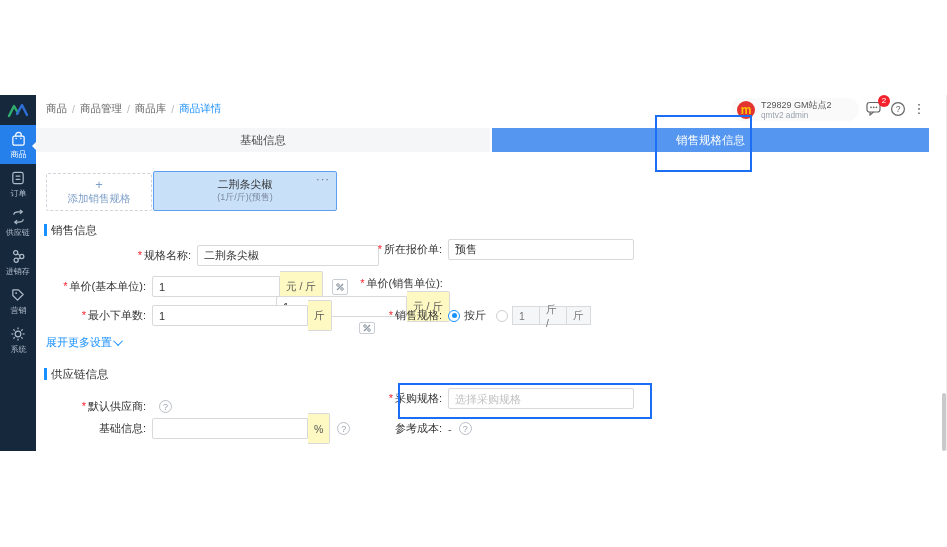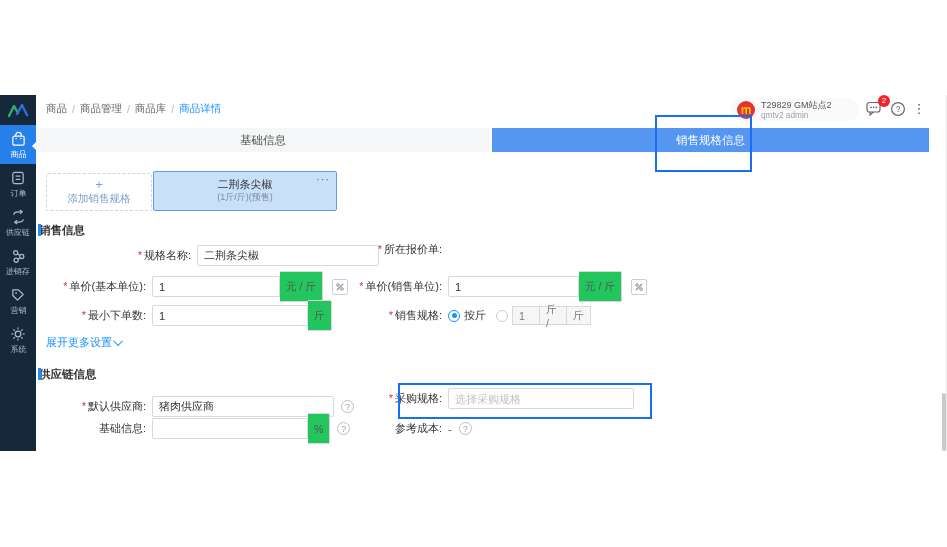--- a/index.html
+++ b/index.html
@@ -56,33 +56,33 @@
              background:#fff; color:#7d9fc9; text-align:center; cursor:pointer; padding-top:3px; }
   .addspec .plus { font-size:13px; line-height:15px; }
   .addspec .txt { font-size:10.5px; line-height:13px; }
   .speccard { position:absolute; left:117px; top:76px; width:184px; height:40px; background:#c9e0f9; border:1px solid #5d9ff0;
               border-radius:2px; text-align:center; cursor:pointer; padding-top:5px; }
   .speccard .t { font-size:11px; color:#333; line-height:14px; }
   .speccard .s { font-size:9px; color:#7d8b9d; line-height:13px; }
   .speccard .more { position:absolute; right:6px; top:1px; color:#5f6b79; font-size:11px; letter-spacing:1px; cursor:pointer; }
 
   
-  .sect { position:absolute; left:2px; font-size:11.5px; font-weight:bold; color:#333; padding-left:1px; }
+  .sect { position:absolute; left:8px; font-size:11.5px; font-weight:normal; color:#333; padding-left:7px; }
   .sect::before { content:""; position:absolute; left:0; top:1px; width:3px; height:12px; background:#1890ff; }
 
   
   .frow { position:absolute; height:21px; display:flex; align-items:center; }
   .flabel { width:116px; text-align:right; color:#333; padding-right:6px; white-space:nowrap; font-size:11px; }
   .flabel-r { width:172px; text-align:right; color:#333; padding-right:6px; white-space:nowrap; font-size:11px; }
   .req { color:#f5222d; margin-right:2px; }
   .inp { height:21px; border:1px solid #d9d9d9; border-radius:2px; font-size:11px; color:#333; padding:0 6px;
          font-family:"Liberation Sans","DejaVu Sans",sans-serif; background:#fff; outline:none; }
   .inp::placeholder { color:#bfbfbf; }
   .grp { display:flex; align-items:center; }
-  .addon { height:31px; border:1px solid #d9d9d9; border-left:none; background:#22c55e; color:#555; font-size:10.5px;
+  .addon { height:31px; border:1px solid #d9d9d9; border-left:none; background:#fef9c3; color:#555; font-size:10.5px;
            display:flex; align-items:center; justify-content:center; padding:0 6px; white-space:nowrap; border-radius:0 2px 2px 0; }
   .iconbox { width:16px; height:16px; border:1px solid #c9ced6; border-radius:2px; margin-left:9px; display:flex;
              align-items:center; justify-content:center; color:#8a94a0; cursor:pointer; background:#fff; }
   .qmark { width:13px; height:13px; border:1px solid #b9bfc7; border-radius:50%; color:#9aa3ad; font-size:9px;
            display:flex; align-items:center; justify-content:center; margin-left:7px; cursor:pointer; }
   .radio { width:12px; height:12px; border-radius:50%; border:1px solid #cfcfcf; background:#fff; margin-right:4px; position:relative; cursor:pointer; }
   .radio.sel { border:1px solid #1890ff; }
   .radio.sel::after { content:""; position:absolute; left:2.5px; top:2.5px; width:5px; height:5px; border-radius:50%; background:#1890ff; }
   .mini { height:19px; border:1px solid #d9d9d9; background:#f5f6f8; color:#777; font-size:10.5px; display:flex;
           align-items:center; padding:0 6px; }
@@ -236,37 +236,38 @@
       </div>
 
       <div class="sect" style="top:128px;">销售信息</div>
 
       <div class="frow" style="left:0; top:150px;padding-left:45px;">
         <div class="flabel"><span class="req">*</span><span>规格名称:</span></div>
         <input class="inp" style="width: 182px;" value="二荆条尖椒">
       </div>
       <div class="frow" style="left:240px; top:144px;">
         <div class="flabel-r"><span class="req">*</span><span>所在报价单:</span></div>
+        <input class="inp" style="width: 186px;" value="预售">
       </div>
 
       <div class="frow" style="left:0; top:181px;">
         <div class="flabel"><span class="req">*</span><span>单价(基本单位):</span></div>
         <span class="grp">
           <input class="inp" style="width: 128px; border-radius: 2px 0px 0px 2px;" value="1">
           <span class="addon">元 / 斤</span>
         </span>
         <span class="iconbox">
           <svg width="10" height="10" viewBox="0 0 10 10">
               <line x1="8" y1="2" x2="2" y2="8" stroke="#8a94a0" stroke-width="1.2"></line>
               <circle cx="3" cy="3" r="1.3" fill="none" stroke="#8a94a0" stroke-width="1"></circle>
               <circle cx="7" cy="7" r="1.3" fill="none" stroke="#8a94a0" stroke-width="1"></circle>
             </svg>
         </span>
       </div>
-      <div class="frow" style="left:240px; top:181px;">
+      <div class="frow" style="left:240px; top:181px;flex-direction:column;">
         <div class="flabel-r"><span class="req">*</span><span>单价(销售单位):</span></div>
         <span class="grp">
           <input class="inp" style="width: 131px; border-radius: 2px 0px 0px 2px;" value="1">
           <span class="addon">元 / 斤</span>
         </span>
         <span class="iconbox">
           <svg width="10" height="10" viewBox="0 0 10 10">
               <line x1="8" y1="2" x2="2" y2="8" stroke="#8a94a0" stroke-width="1.2"></line>
               <circle cx="3" cy="3" r="1.3" fill="none" stroke="#8a94a0" stroke-width="1"></circle>
               <circle cx="7" cy="7" r="1.3" fill="none" stroke="#8a94a0" stroke-width="1"></circle>
@@ -293,21 +294,20 @@
 
       <div class="morelink">
         <span>展开更多设置</span>
         <span class="chev"></span>
       </div>
 
       <div class="sect" style="top:272px;">供应链信息</div>
 
       <div class="frow" style="left:0; top:301px;">
         <div class="flabel"><span class="req">*</span><span>默认供应商:</span></div>
-        <input class="inp" style="width: 182px;" value="猪肉供应商">
         <span class="qmark">?</span>
       </div>
       <div class="frow" style="left:240px; top:293px;">
         <div class="flabel-r"><span class="req">*</span><span>采购规格:</span></div>
         <input class="inp" style="width: 186px;" placeholder="选择采购规格">
       </div>
       <div class="annot purchase"></div>
 
       <div class="frow" style="left:0; top:323px;">
         <div class="flabel">基础信息:</div>

